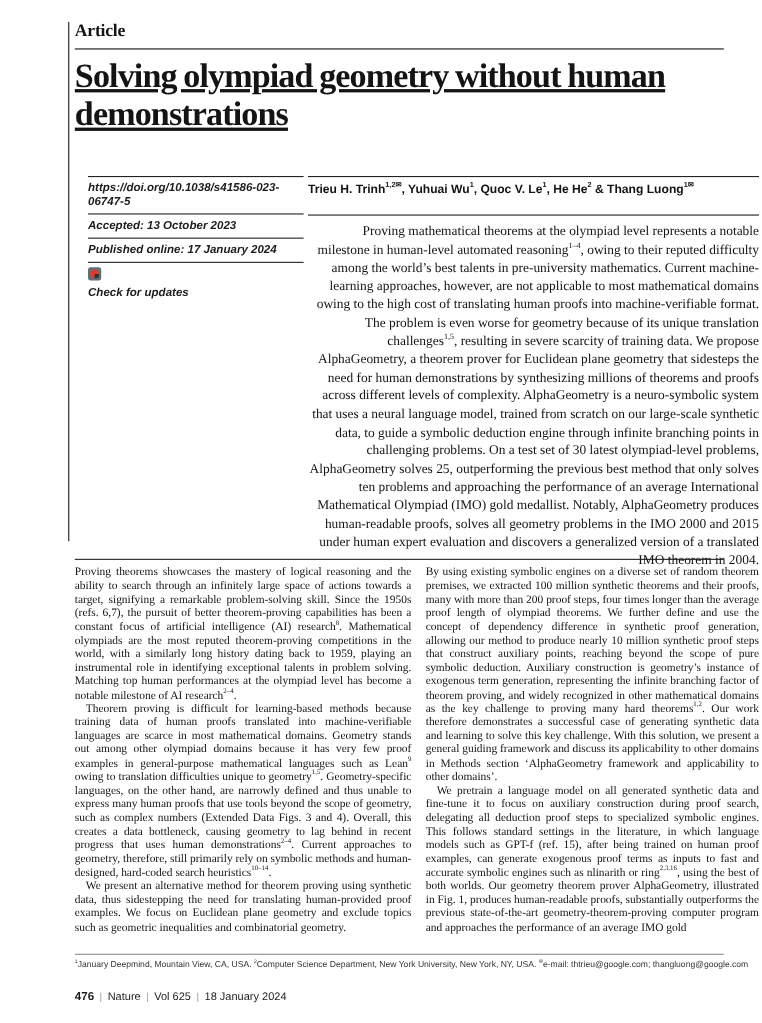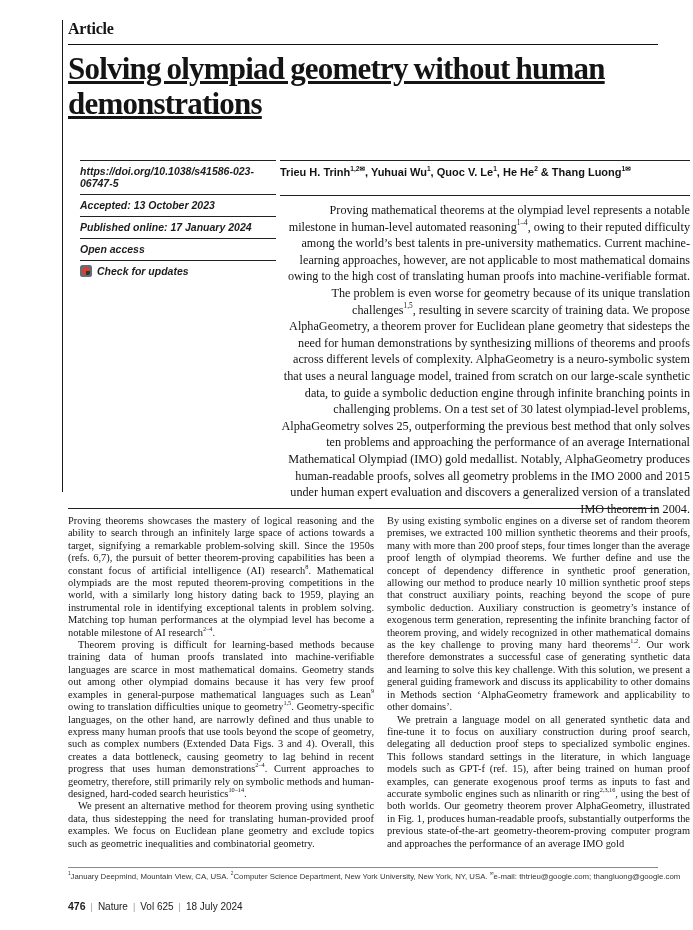--- a/index.html
+++ b/index.html
@@ -28,21 +28,21 @@
   }
 
   
   .meta-col { position:absolute; left:48px; top:160px; width:196px; font-family:"Liberation Sans", sans-serif;font-style:italic; }
   .meta-item {
     border-top:1px solid #222;
     padding:4px 0 5px;
     font-size:10.5px; font-weight:bold; line-height:12px;
     color:#1c1c1c;
   }
-  .check-row { display:flex; align-items:flex-start; gap:5px; }
+  .check-row { display:flex; align-items:flex-start; gap:5px;flex-direction:column; }
   .crossmark {
     width:12px; height:12px; border-radius:2.5px;
     background:#646c75; position:relative; display:inline-block; flex:none;
   }
   .crossmark::before {
     content:''; position:absolute; left:2px; top:2px; width:8px; height:8px;
     border-radius:50%; background:#d7402f;
   }
   .crossmark::after {
     content:''; position:absolute; left:5.5px; top:5.5px; width:4px; height:4px;
@@ -96,21 +96,20 @@
 
   <div class="kicker">Article</div>
   <div class="header-rule"></div>
 
   <h1 class="title" style="margin:0;text-decoration:underline;">Solving olympiad geometry without human demonstrations</h1>
 
   <div class="meta-col">
     <div class="meta-item">https://doi.org/10.1038/s41586-023-06747-5</div>
     <div class="meta-item">Accepted: 13 October 2023</div>
     <div class="meta-item">Published online: 17 January 2024</div>
-    <div class="meta-item">Open access</div>
     <div class="meta-item check-row">
       <span class="crossmark"></span>
       <span>Check for updates</span>
     </div>
   </div>
 
   <div class="abs-col">
     <div class="authors-rule"></div>
     <div class="authors"><span>Trieu H. Trinh</span><sup>1,2✉</sup><span>, Yuhuai Wu</span><sup>1</sup><span>, Quoc V. Le</span><sup>1</sup><span>, He He</span><sup>2</sup><span> &amp; Thang Luong</span><sup>1✉</sup></div>
     <div class="authors-rule"></div>
@@ -127,16 +126,16 @@
 
   <div class="col col-right">
     <p><span>By using existing symbolic engines on a diverse set of random theorem premises, we extracted 100 million synthetic theorems and their proofs, many with more than 200 proof steps, four times longer than the average proof length of olympiad theorems. We further define and use the concept of dependency difference in synthetic proof generation, allowing our method to produce nearly 10 million synthetic proof steps that construct auxiliary points, reaching beyond the scope of pure symbolic deduction. Auxiliary construction is geometry’s instance of exogenous term generation, representing the infinite branching factor of theorem proving, and widely recognized in other mathematical domains as the key challenge to proving many hard theorems</span><sup>1,2</sup><span>. Our work therefore demonstrates a successful case of generating synthetic data and learning to solve this key challenge. With this solution, we present a general guiding framework and discuss its applicability to other domains in Methods section ‘AlphaGeometry framework and applicability to other domains’.</span></p>
     <p class="ind"><span>We pretrain a language model on all generated synthetic data and fine-tune it to focus on auxiliary construction during proof search, delegating all deduction proof steps to specialized symbolic engines. This follows standard settings in the literature, in which language models such as GPT-f (ref. 15), after being trained on human proof examples, can generate exogenous proof terms as inputs to fast and accurate symbolic engines such as nlinarith or ring</span><sup>2,3,16</sup><span>, using the best of both worlds. Our geometry theorem prover AlphaGeometry, illustrated in Fig. 1, produces human-readable proofs, substantially outperforms the previous state-of-the-art geometry-theorem-proving computer program and approaches the performance of an average IMO gold</span></p>
   </div>
 
   <div class="footnote-rule"></div>
   <div class="footnote"><sup>1</sup><span>January Deepmind, Mountain View, CA, USA. </span><sup>2</sup><span>Computer Science Department, New York University, New York, NY, USA. </span><sup>✉</sup><span>e-mail: thtrieu@google.com; thangluong@google.com</span></div>
 
   <div class="footer">
-    <span class="pgnum">476</span><span class="sep">|</span><span>Nature</span><span class="sep">|</span><span>Vol 625</span><span class="sep">|</span><span>18 July 2024</span>
+    <span class="pgnum">476</span><span class="sep">|</span><span>Nature</span><span class="sep">|</span><span>Vol 625</span><span class="sep">|</span><span>18 January 2024</span>
   </div>
 
 </div>
 
 </body></html>

